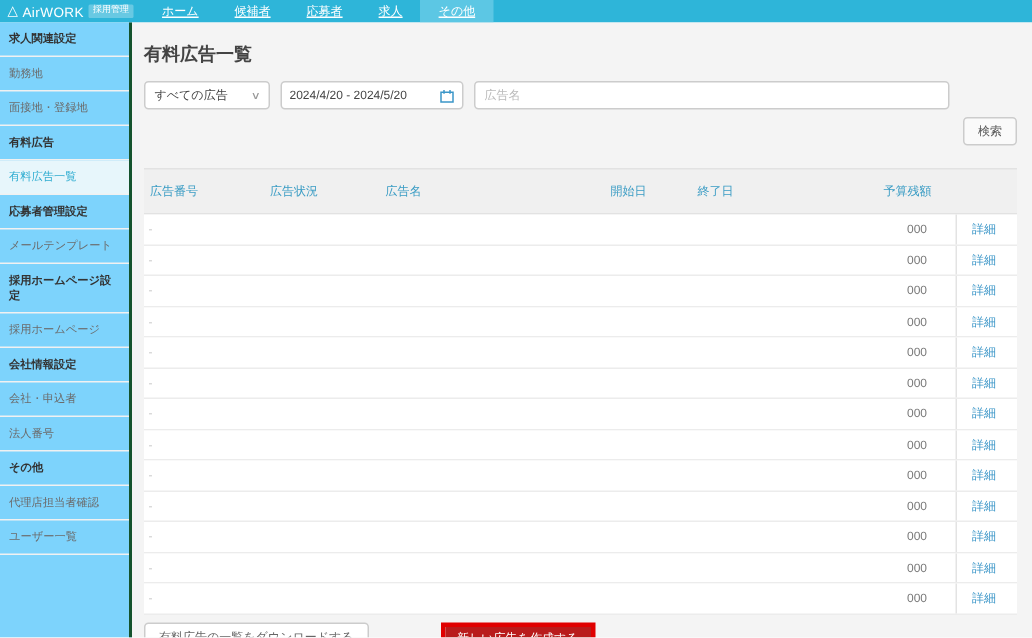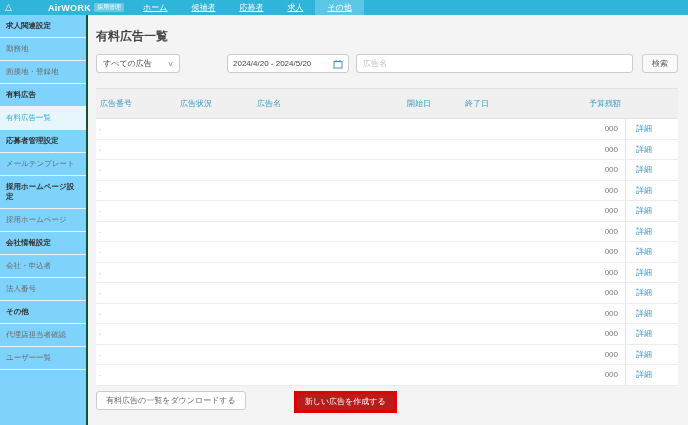--- a/index.html
+++ b/index.html
@@ -3,21 +3,21 @@
 <meta charset="utf-8">
 <style>
   * { box-sizing: border-box; margin: 0; padding: 0; }
   html,body { width:688px; height:425px; overflow:hidden; }
   body { font-family:"Liberation Sans","DejaVu Sans",sans-serif; background:#fff; }
 
   
   .navbar { height:15px; background:#2eb5d9; display:flex; align-items:stretch; color:#fff; font-size:8px; }
   .logo-wrap { display:flex; align-items:center; gap:3px; padding:0 7px 0 5px; }
   .logo-triangle { font-size:9px; line-height:1; }
-  .logo-text { font-weight:bold; font-size:9px; letter-spacing:.3px;margin-left:33px; }
+  .logo-text { font-weight:normal; font-size:9px; letter-spacing:.3px; }
   .logo-badge { background:rgba(255,255,255,.28); font-size:6px; padding:1px 3px; border-radius:1px; line-height:1.2; }
   .nav-menu { display:flex; }
   .nav-item { display:flex; align-items:center; padding:0 12px; cursor:pointer;text-decoration:underline; }
   .nav-item.active { background:#5cc7e4; }
   .nav-right { margin-left:auto; display:flex; align-items:center; gap:12px; padding-right:30px; }
   .help-wrap { display:flex; align-items:center; gap:3px; cursor:pointer; }
   .q-circle { width:8px; height:8px; border:1px solid #fff; border-radius:50%; font-size:6px; display:flex; align-items:center; justify-content:center; line-height:1; }
   .account-wrap { display:flex; align-items:center; gap:3px; cursor:pointer; }
   .building-icon { width:6px; height:8px; border:1px solid #fff;
     background:repeating-linear-gradient(to bottom, rgba(255,255,255,.85) 0 1px, transparent 1px 3px); }
@@ -31,35 +31,35 @@
 
   .main { flex:1; background:#f4f4f4; padding:0 10px 0 8px; position:relative; overflow:hidden; }
   .page-title { font-size:12px; font-weight:bold; color:#444; margin:13px 0 9px; }
 
   
   .filters { display:flex; gap:7px; }
   .select-box { background:#fff; border:1px solid #ccc; border-radius:3px; height:19px; min-width:84px;
     display:flex; align-items:center; justify-content:space-between; padding:0 6px; font-size:8px; color:#444; cursor:pointer; }
   .chevron { color:#999; font-size:7px; transform:scaleX(1.3); }
   .date-box { background:#fff; border:1px solid #ccc; border-radius:3px; height:19px; width:122px;
-    display:flex; align-items:center; justify-content:space-between; padding:0 5px; font-size:8px; color:#444; cursor:pointer;margin-left:40px; }
+    display:flex; align-items:center; justify-content:space-between; padding:0 5px; font-size:8px; color:#444; cursor:pointer; }
   .name-input { flex:1; height:19px; border:1px solid #ccc; border-radius:3px; font-size:8px; padding:0 6px; color:#333; background:#fff; outline:none; }
   .name-input::placeholder { color:#bbb; }
-  .search-btn { height:19px; background:#fafafa; border:1px solid #ccc; border-radius:3px; font-size:8px; color:#555; padding:0 9px; margin-left:2px; cursor:pointer; }
+  .search-btn { height:19px; background:#fafafa; border:1px solid #ccc; border-radius:3px; font-size:8px; color:#555; padding:0 9px; margin-left:2px; cursor:pointer;margin-top:24px; }
 
   
   .table { margin-top:15px; }
   .t-row { display:grid; grid-template-columns:80px 77px 150px 58px 110px 1fr 53px; align-items:center; }
   .t-head { background:#f0f0f0; border-top:1px solid #e2e2e2; border-bottom:1px solid #e2e2e2; height:31px; color:#3a9cc4; font-size:8px; }
   .t-head .cell { padding:0 4px; white-space:nowrap; }
   .t-body .t-row { background:#fff; height:20.5px; border-bottom:1px solid #ececec; font-size:8px; }
   .cell.mark { color:#c9c9c9; padding-left:3px; }
   .cell.budget { text-align:right; color:#787878; padding-right:7px; }
   .cell.budget-head { text-align:right; }
-  .cell.detail { border-left:1px solid #e3e3e3; height:100%; display:flex; align-items:center; padding-left:10px; }
+  .cell.detail { border-left:1px solid #e3e3e3; height:100%; display:flex; align-items:center; padding-left:10px;margin-left:12px; }
   .detail-link { color:#3b96c8; cursor:pointer; }
 
   
   .footer { display:flex; align-items:flex-start; margin-top:5px;gap:48px; }
   .download-btn { background:#fff; border:1px solid #ccc; border-radius:3px; font-size:8px; color:#666; height:19px; padding:0 9px; cursor:pointer; }
   .create-wrap { border:3px solid #e00000; margin-right:-6px; }
   .create-btn { display:block; background:#b91c1c; color:#fff; font-size:8px; border:none; height:16px; padding:0 8px; cursor:pointer; }
 </style>
 </head>
 <body>

